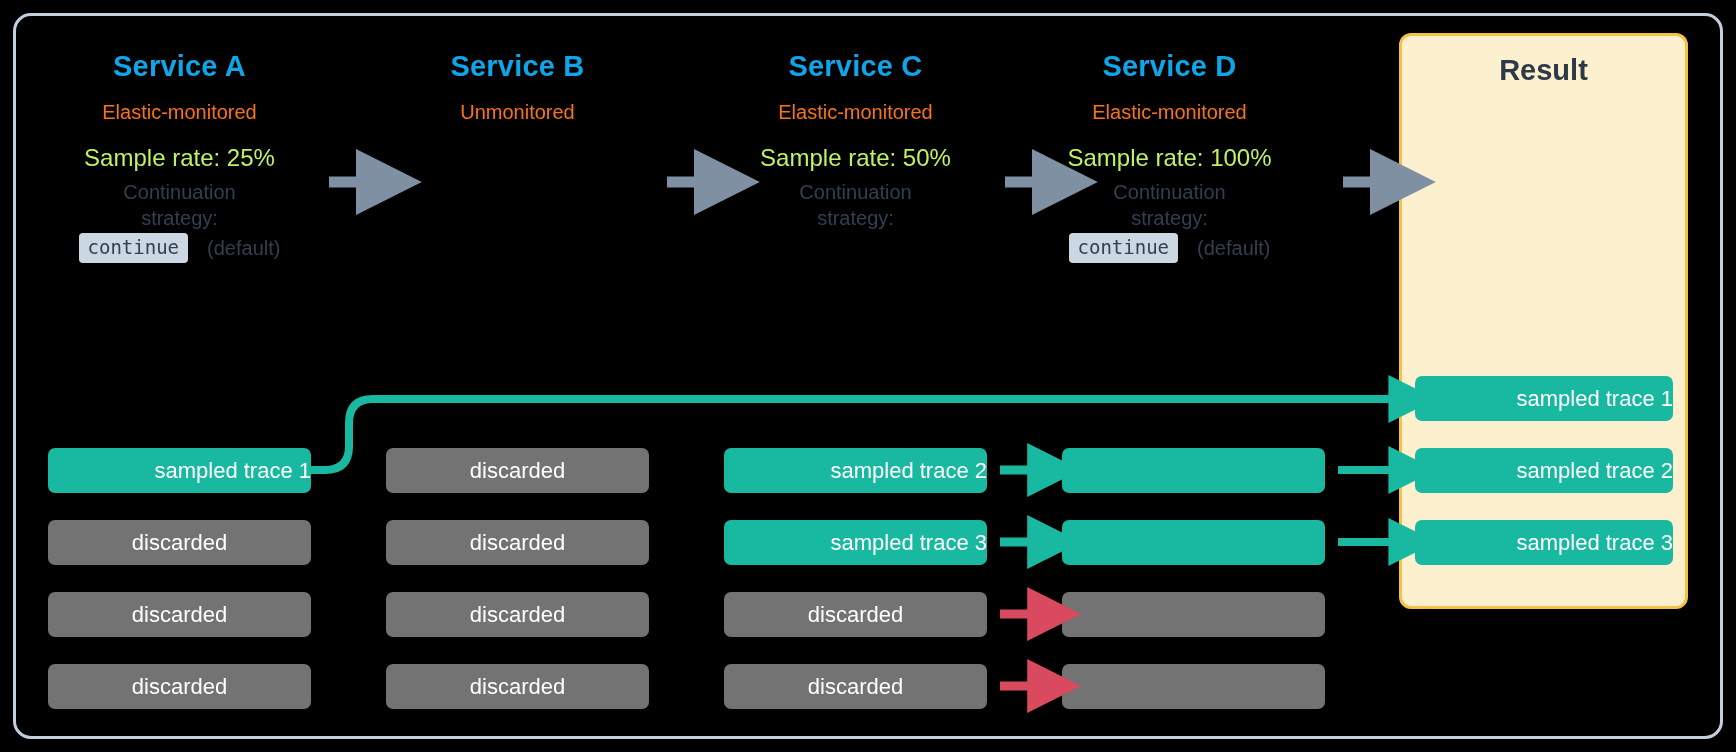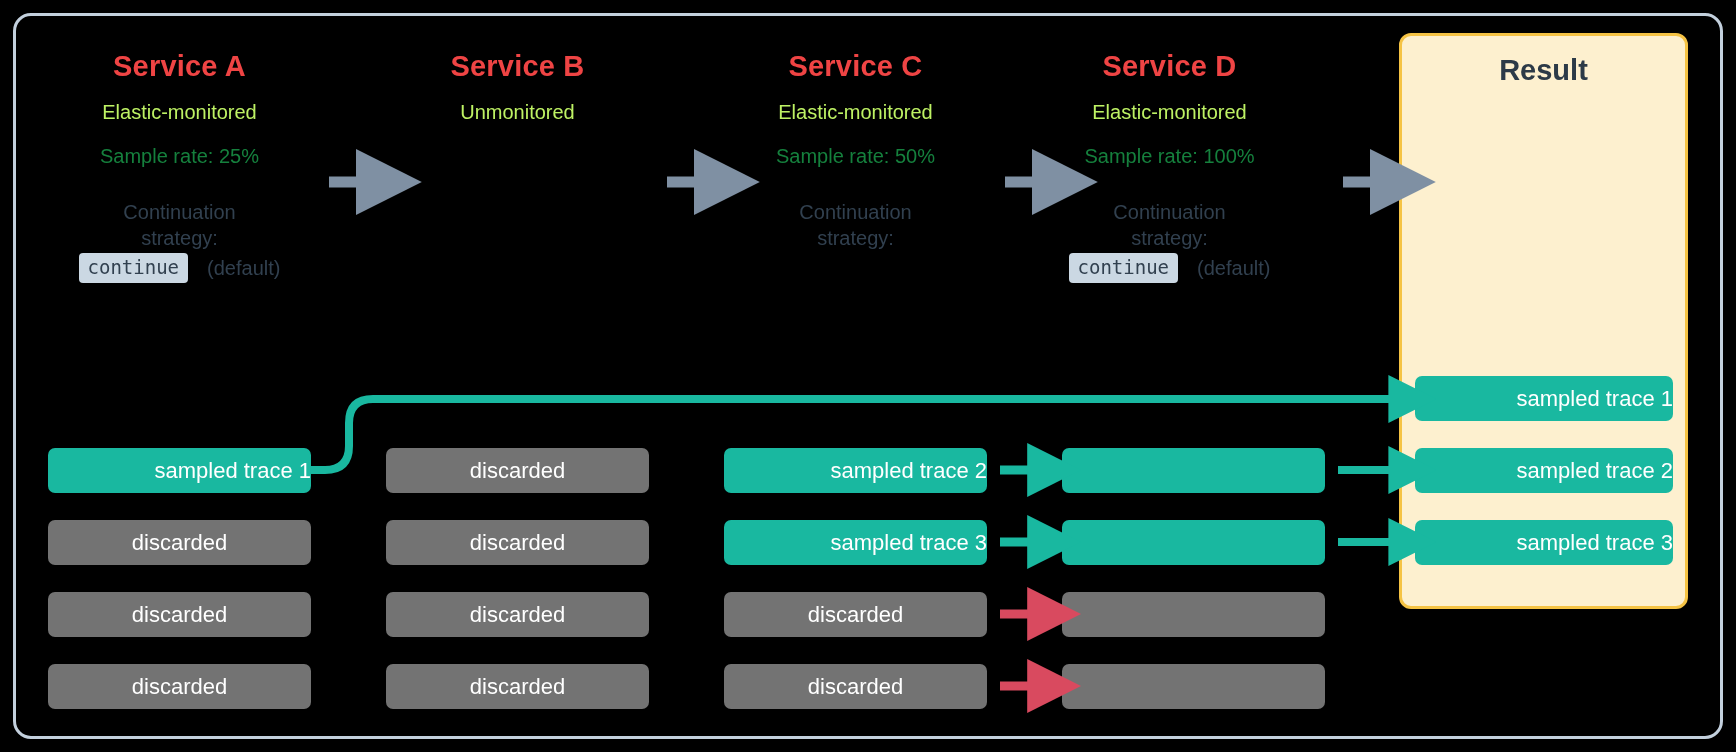--- a/index.html
+++ b/index.html
@@ -20,28 +20,28 @@
 
   
   .service-box{
     position:absolute;top:33px;height:298px;
     border:3px solid #bfced d;border-color:#bfcedd;border-radius:12px;
     box-sizing:border-box;background:#000;
     display:flex;flex-direction:column;align-items:center;
     padding-top:18px;
   }
   .svc-title{
-    font-size:29px;font-weight:bold;color:#ef4444;letter-spacing:.2px;
+    font-size:29px;font-weight:bold;color:#0ea5e9;letter-spacing:.2px;
     line-height:1.1;margin-bottom:18px;
   }
   .svc-sub{
-    font-size:20px;color:#bef264;line-height:1.1;margin-bottom:22px;
+    font-size:20px;color:#f97316;line-height:1.1;margin-bottom:22px;
   }
   .svc-rate{
-    font-size:20px;color:#15803d;line-height:1.1;margin-bottom:32px;
+    font-size:24px;color:#bef264;line-height:1.1;margin-bottom:8px;
   }
   .svc-strat{
     font-size:20px;color:#31404f;line-height:1.3;text-align:center;
   }
   .strat-line{
     display:flex;align-items:center;justify-content:center;gap:19px;
     white-space:nowrap;margin-top:2px;
   }
   code.chip{
     font-family:"DejaVu Sans Mono","Liberation Mono",monospace;

